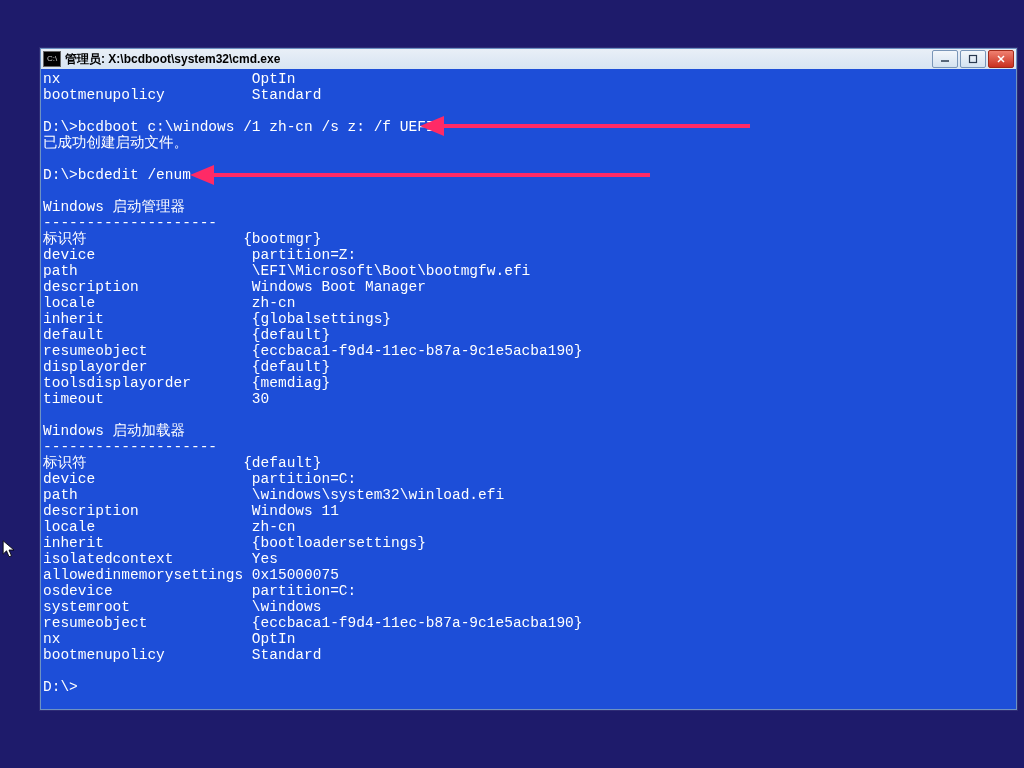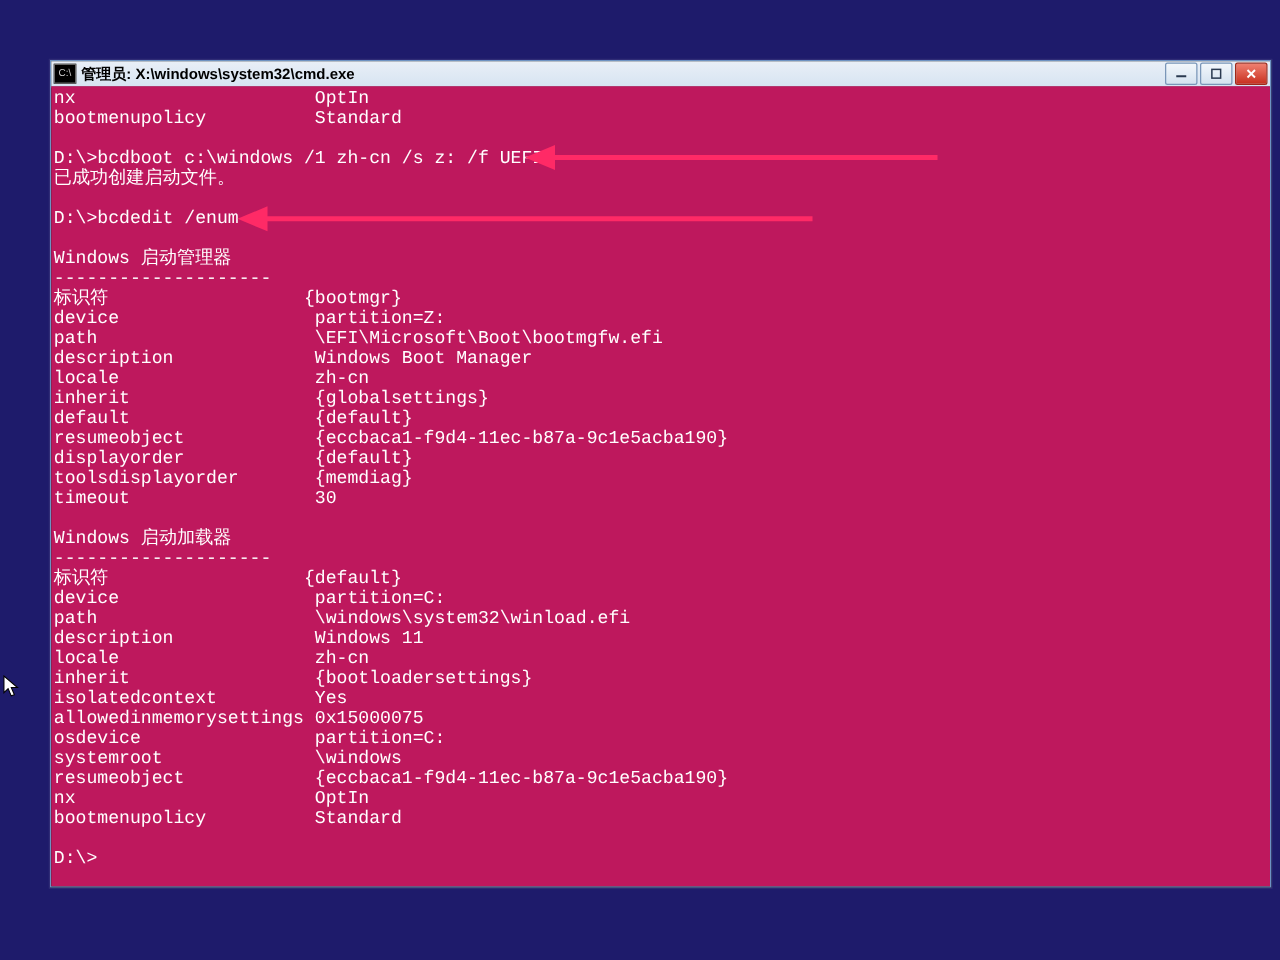--- a/index.html
+++ b/index.html
@@ -79,21 +79,21 @@
     border-color: #a02818;
     color: #fff;
   }
   .win-btn svg { width: 10px; height: 10px; display:block; }
   .term {
     position: absolute;
     top: 20px;
     left: 0;
     right: 0;
     bottom: 0;
-    background: #be185d;
+    background: #1d4ed8;
     color: #fff;
     font-family: "NSimSun","SimSun","Consolas","Courier New",monospace;
     font-size: 14.5px;
     line-height: 16px;
     padding: 2px 2px;
     white-space: pre;
     overflow: hidden;
   }
   
   .arrow {
@@ -127,21 +127,21 @@
   }
 </style>
 </head>
 <body>
 
 <div class="desktop">
 
   <div class="window">
     <div class="titlebar">
       <div class="title-icon">C:\</div>
-      <div class="title-text">管理员: X:\windows\system32\cmd.exe</div>
+      <div class="title-text">管理员: X:\bcdboot\system32\cmd.exe</div>
       <div class="win-controls">
         <div class="win-btn">
           <svg viewBox="0 0 10 10">
               <line x1="1" y1="7" x2="9" y2="7" stroke="currentColor" stroke-width="1.5"></line>
             </svg>
         </div>
         <div class="win-btn">
           <svg viewBox="0 0 10 10">
               <rect x="1.5" y="1.5" width="7" height="7" fill="none" stroke="currentColor" stroke-width="1.2"></rect>
             </svg>

